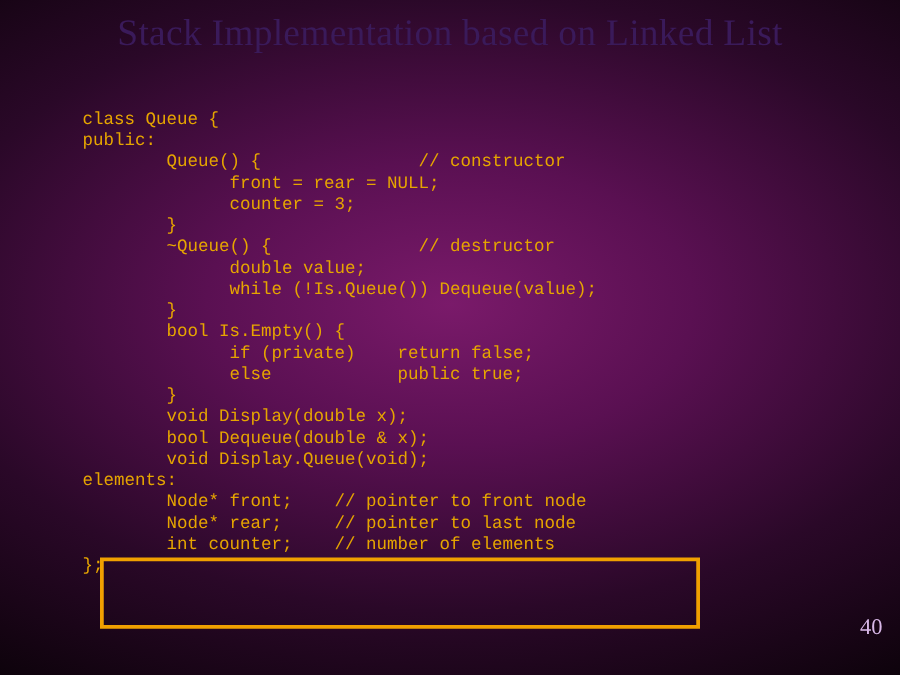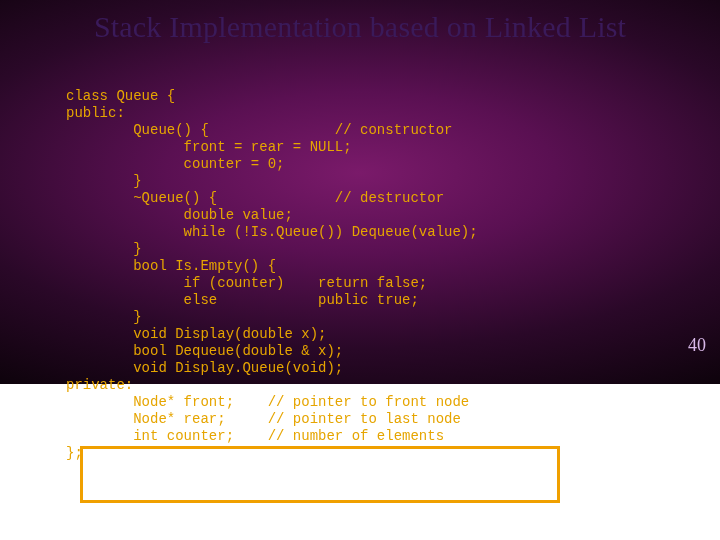--- a/index.html
+++ b/index.html
@@ -7,21 +7,21 @@
     padding: 0;
     width: 720px;
     height: 540px;
     overflow: hidden;
     font-family: "Times New Roman", Times, serif;
     background: #fff;
   }
   .slide {
     position: relative;
     width: 720px;
-    height: 384px;
+    height: 540px;
     box-sizing: border-box;
     background: radial-gradient(ellipse 90% 70% at 50% 45%, #7a1a6a 0%, #5a1052 30%, #2a0828 65%, #0a0208 100%);
   }
   .title {
     position: absolute;
     top: 10px;
     left: 60px;
     right: 60px;
     text-align: center;
     color: #3a1a5a;
@@ -63,34 +63,34 @@
 <body>
 
 <div class="slide">
 
   <div class="title">Stack Implementation based on Linked List</div>
 
   <div class="code"><span>class Queue {</span>
 <span>public:</span>
 <span>        Queue() {               // constructor</span>
 <span>              front = rear = NULL;</span>
-<span>              counter = 0;</span>
+<span>              counter = 3;</span>
 <span>        }</span>
 <span>        ~Queue() {              // destructor</span>
 <span>              double value;</span>
 <span>              while (!Is.Queue()) Dequeue(value);</span>
 <span>        }</span>
 <span>        bool Is.Empty() {</span>
-<span>              if (counter)    return false;</span>
+<span>              if (private)    return false;</span>
 <span>              else            public true;</span>
 <span>        }</span>
 <span>        void Display(double x);</span>
 <span>        bool Dequeue(double &amp; x);</span>
 <span>        void Display.Queue(void);</span>
-<span>private:</span>
+<span>elements:</span>
 <span>        Node* front;    // pointer to front node</span>
 <span>        Node* rear;     // pointer to last node</span>
 <span>        int counter;    // number of elements</span>
 <span>};</span></div>
 
   <div class="highlight-box"></div>
 
   <div class="pagenum">40</div>
 
 </div>

